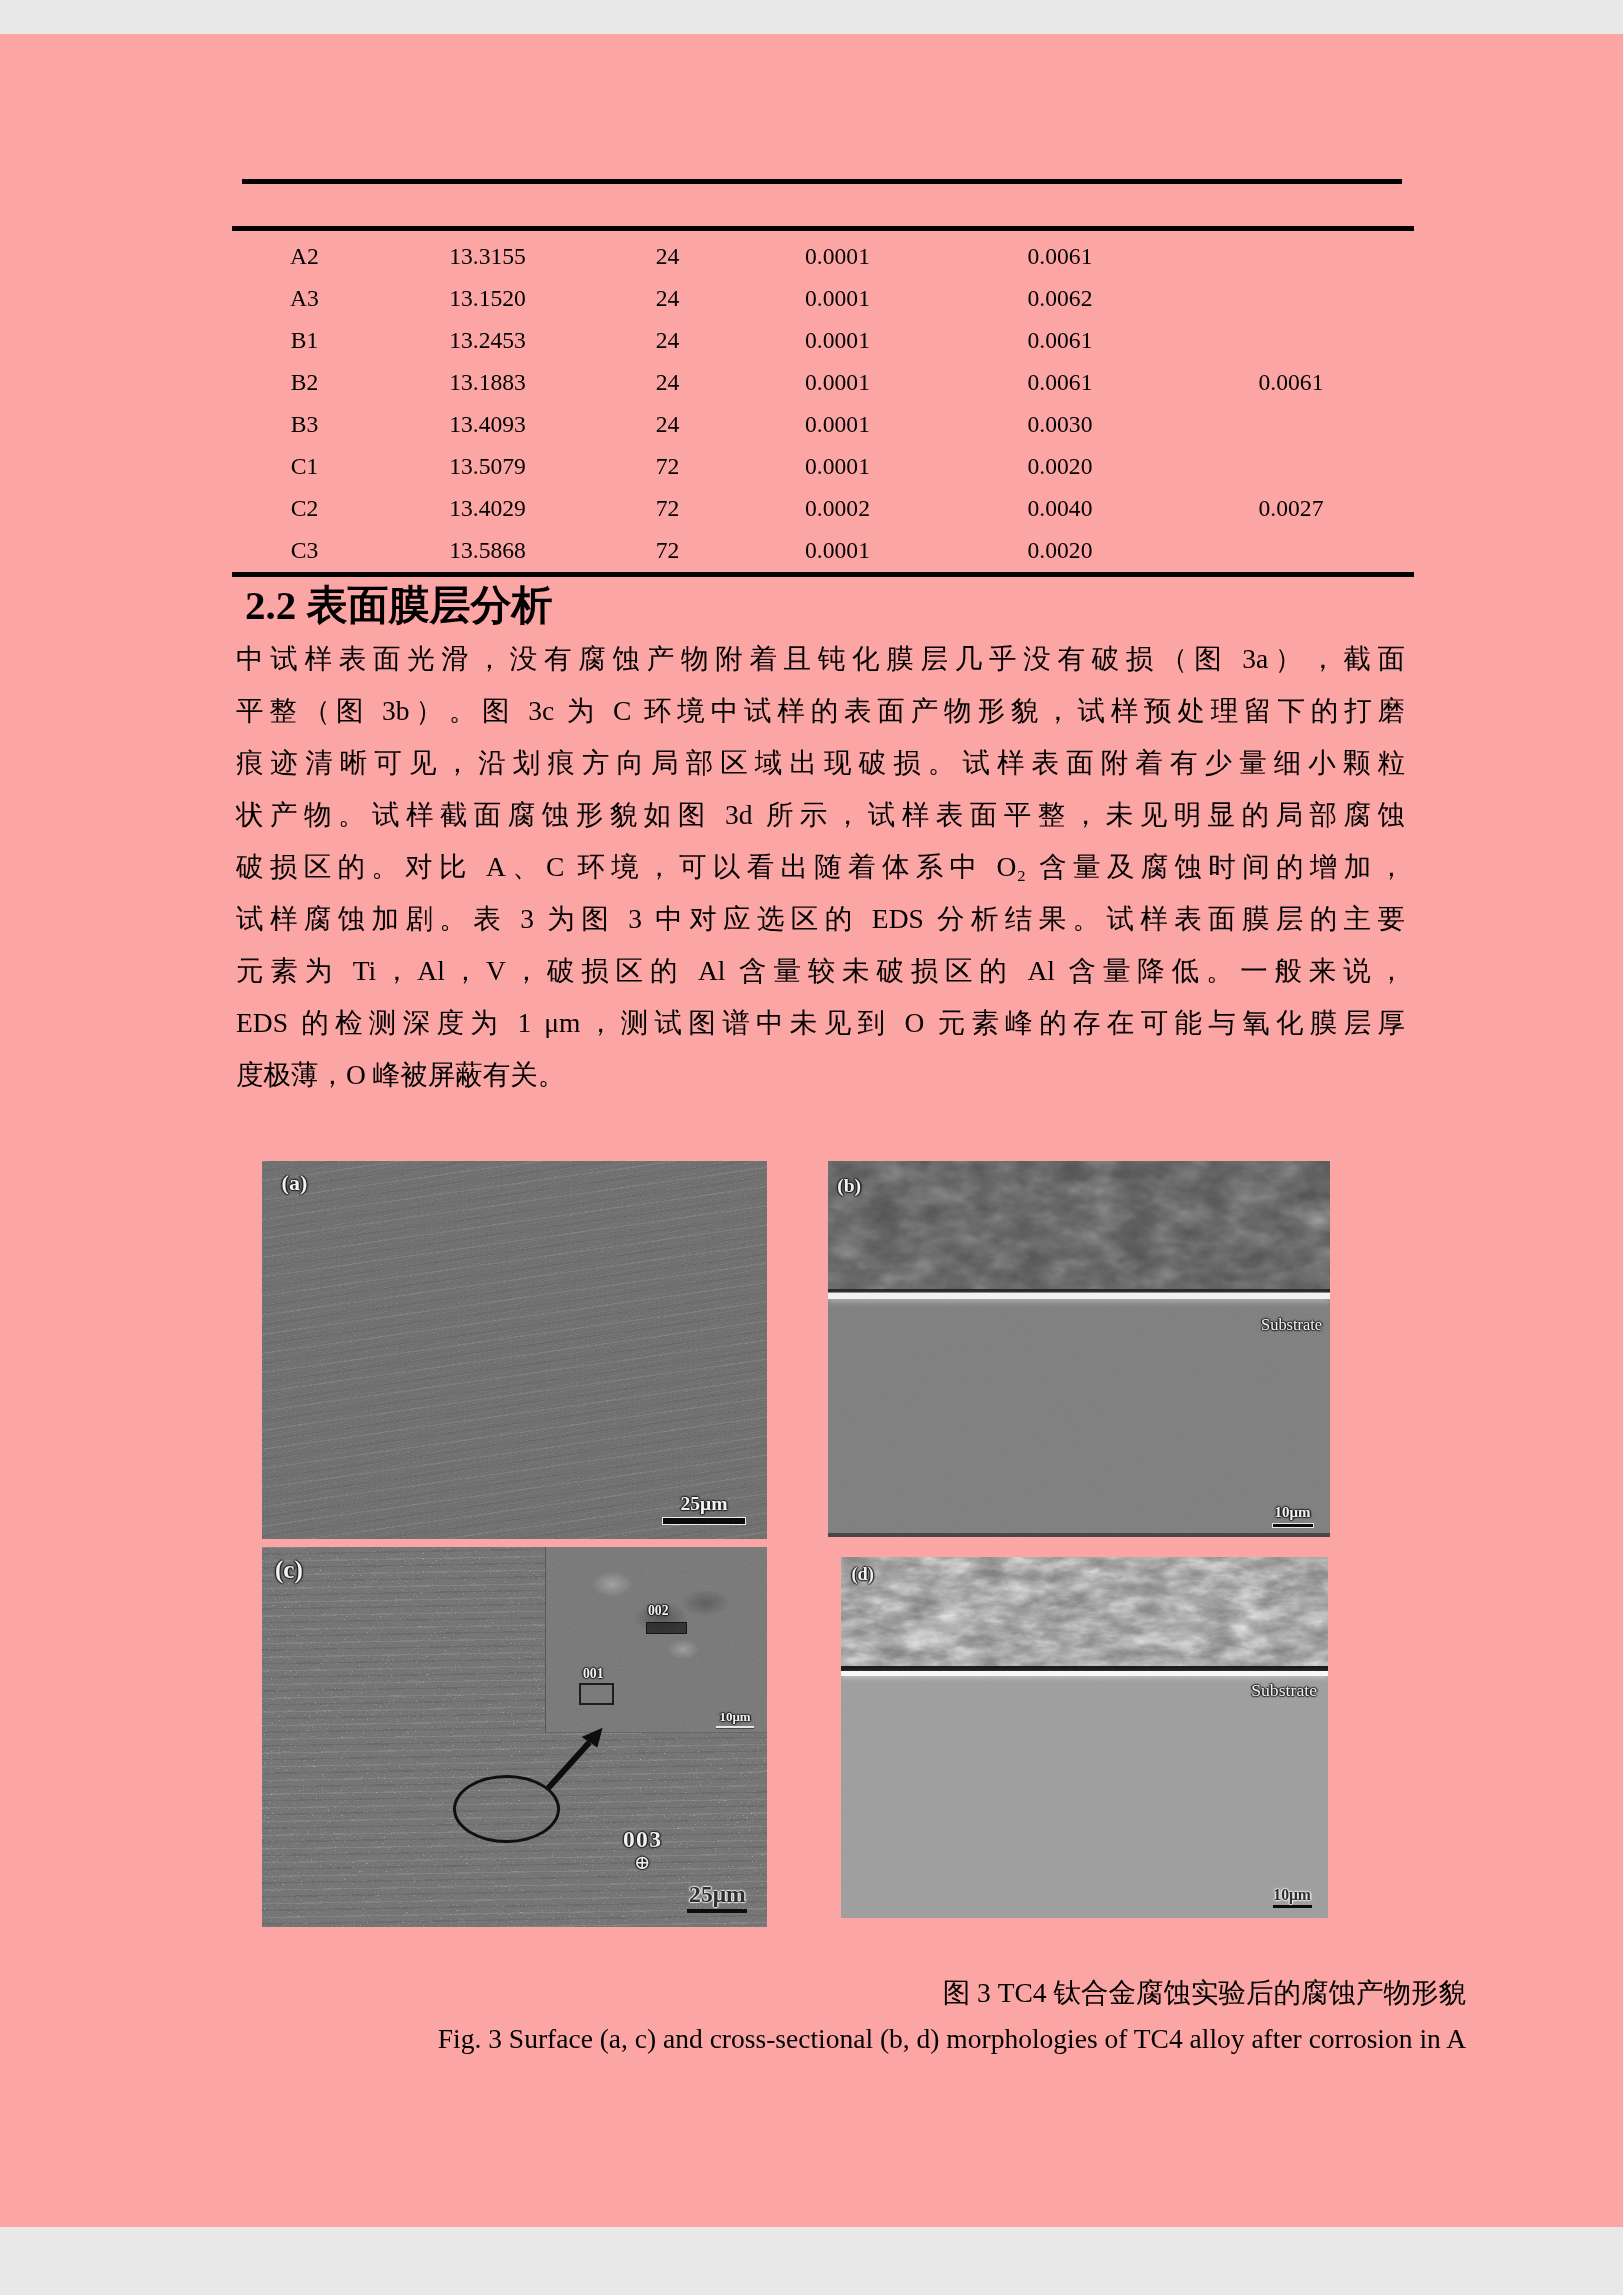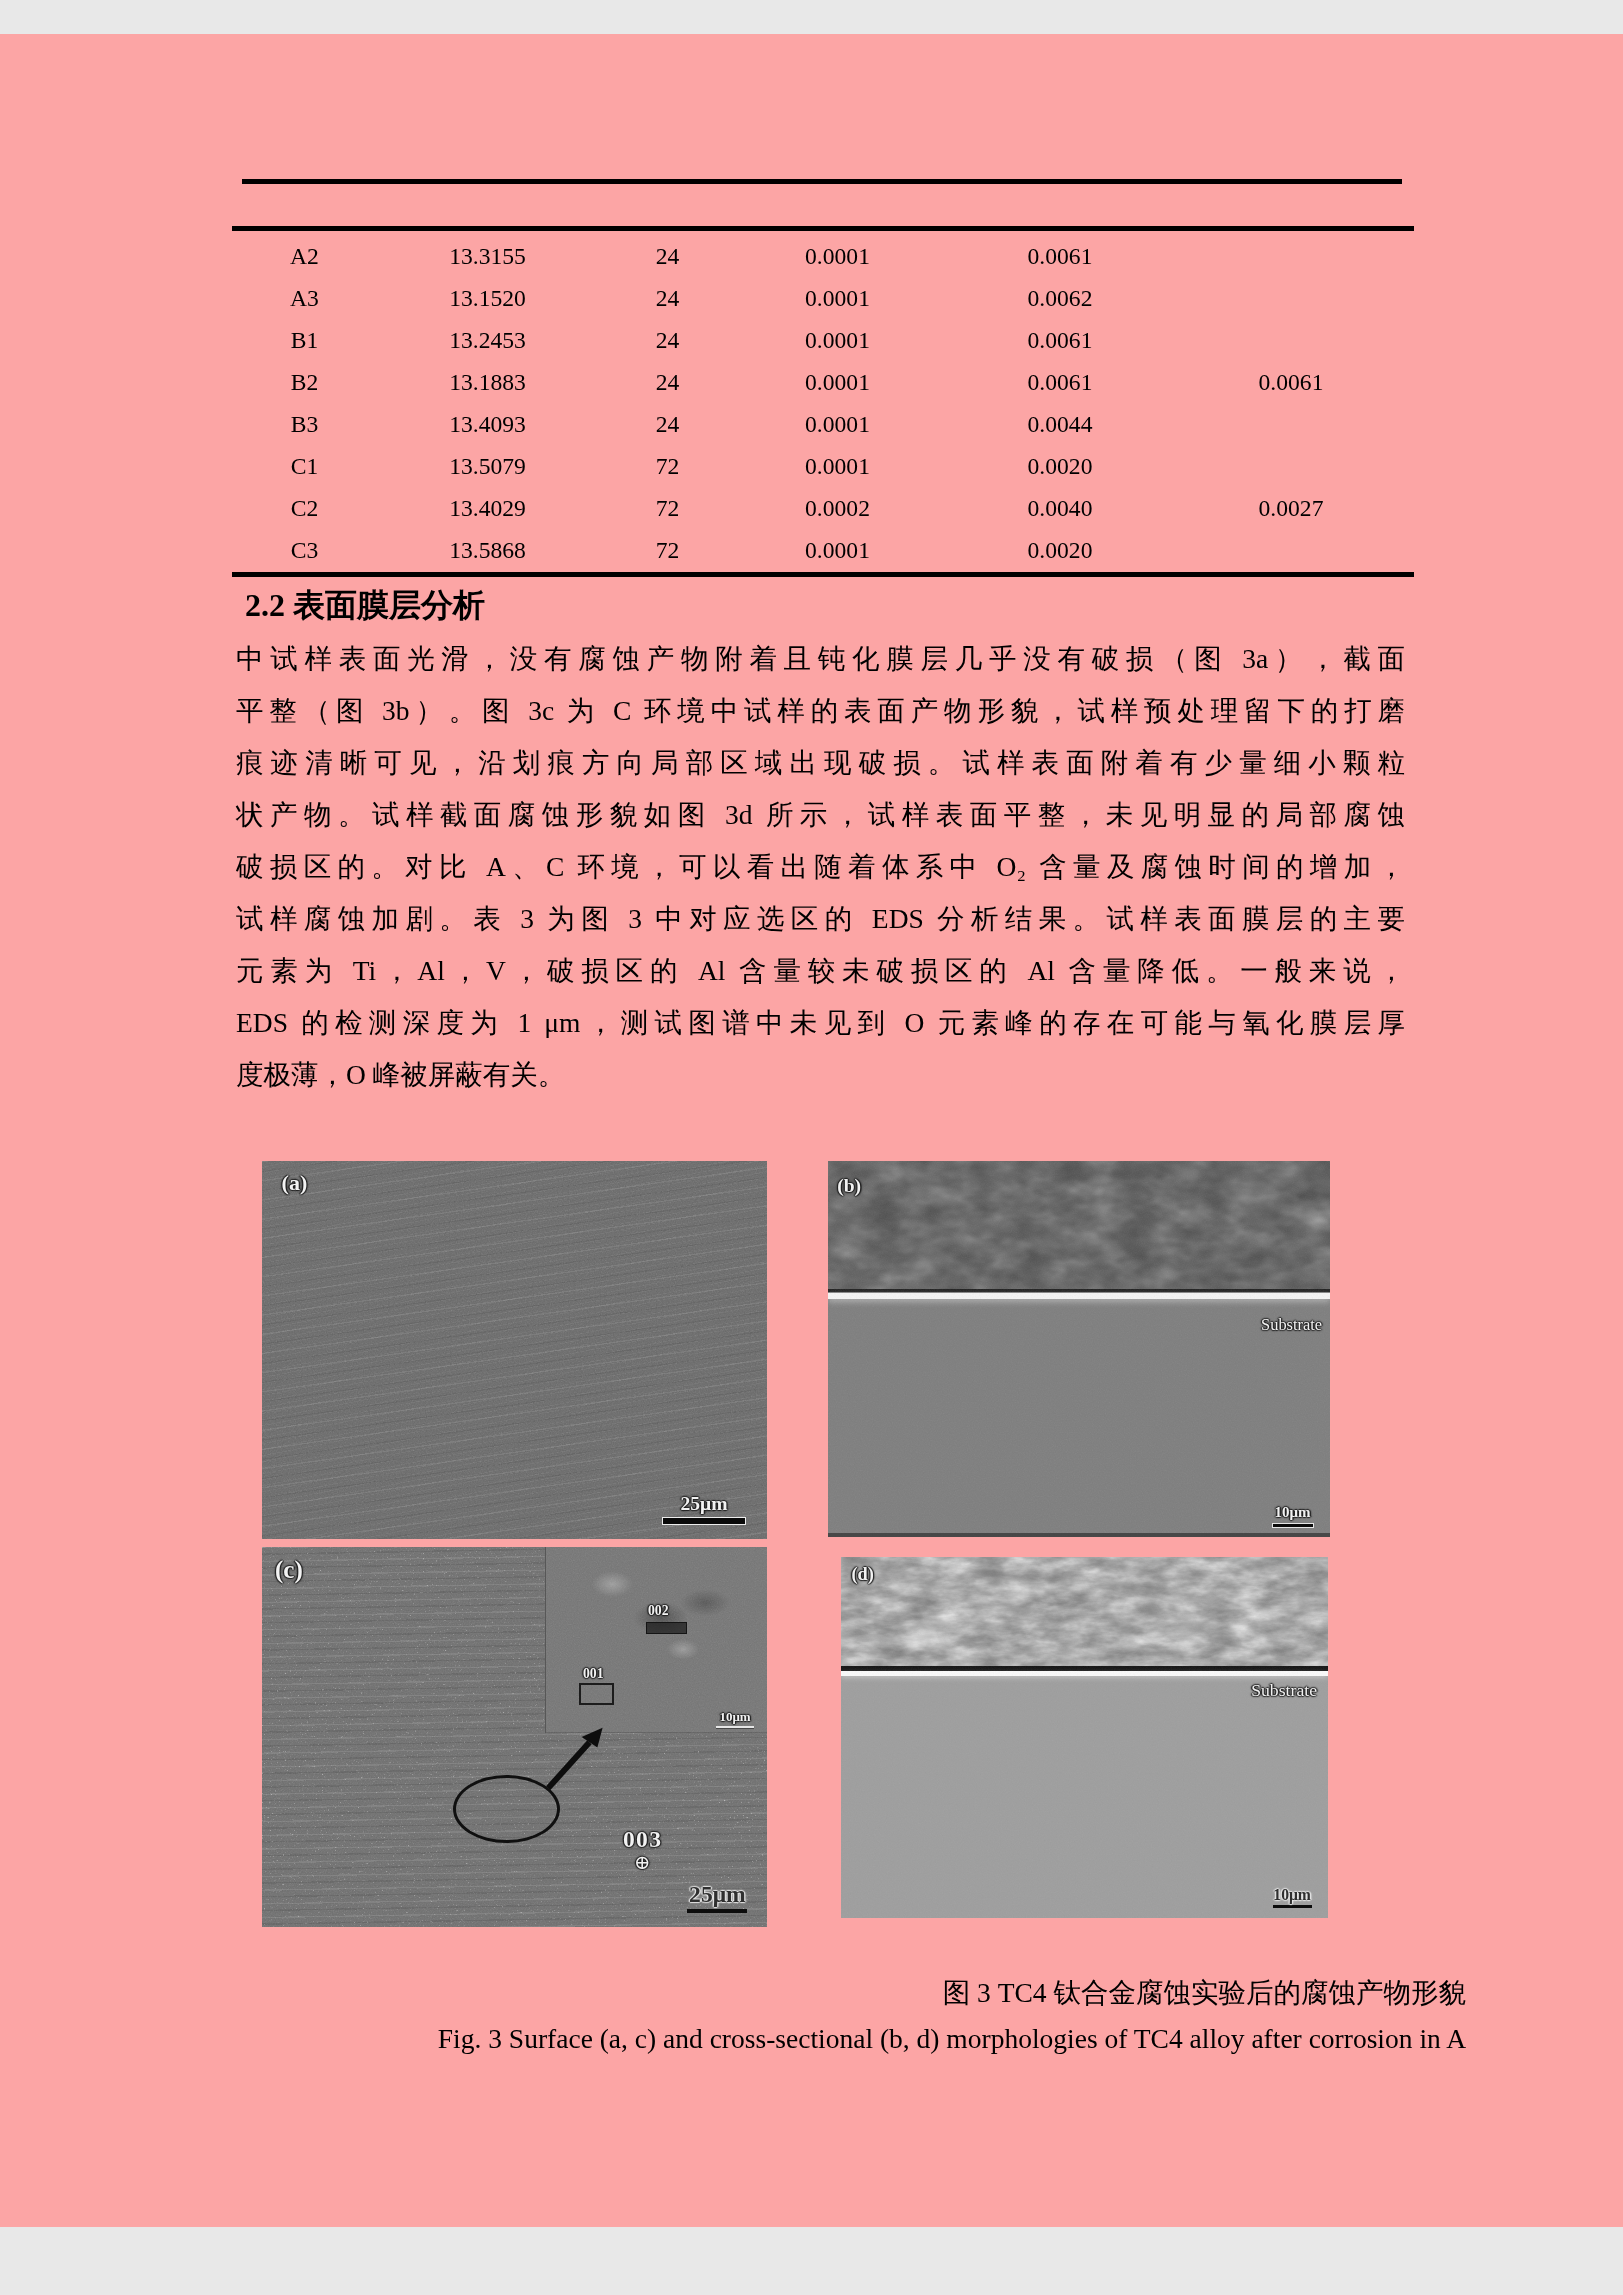--- a/index.html
+++ b/index.html
@@ -9,21 +9,21 @@
   #rule-top{left:242px;top:145px;width:1160px;height:4.6px;}
   #rule-mid{left:232px;top:192px;width:1182px;height:5.2px;}
   #rule-bottom{left:232px;top:538px;width:1182px;height:5.2px;}
 
   .data-table{position:absolute;left:236px;top:201px;width:1168px;display:grid;
               grid-template-columns:137px 229px 131px 209px 236px 226px;
               grid-auto-rows:42px;font-size:23.6px;}
   .trow{display:contents;}
   .cell{display:flex;align-items:center;justify-content:center;white-space:nowrap;}
 
-  #section-heading{position:absolute;left:245px;top:552px;margin:0;font-size:32px;font-weight:bold;line-height:39px;}
+  #section-heading{position:absolute;left:245px;top:552px;margin:0;font-size:41px;font-weight:bold;line-height:39px;}
 
   .para{position:absolute;left:236px;top:599px;width:1169px;font-size:27.5px;}
   .par-line{height:52px;line-height:52px;text-align:justify;text-align-last:justify;white-space:nowrap;}
   .par-line.first{text-indent:56px;}
   .par-line.last{text-align-last:left;}
 
   .panel{position:absolute;overflow:hidden;}
   .tex{position:absolute;inset:0;width:100%;height:100%;}
   #panel-a{left:262px;top:1127px;width:505px;height:378px;background:#686868;}
   .scratch-a{background:
@@ -143,21 +143,21 @@
     <div class="trow">
       <span class="cell">A3</span><span class="cell">13.1520</span><span class="cell">24</span><span class="cell">0.0001</span><span class="cell">0.0062</span><span class="cell"></span>
     </div>
     <div class="trow">
       <span class="cell">B1</span><span class="cell">13.2453</span><span class="cell">24</span><span class="cell">0.0001</span><span class="cell">0.0061</span><span class="cell"></span>
     </div>
     <div class="trow">
       <span class="cell">B2</span><span class="cell">13.1883</span><span class="cell">24</span><span class="cell">0.0001</span><span class="cell">0.0061</span><span class="cell">0.0061</span>
     </div>
     <div class="trow">
-      <span class="cell">B3</span><span class="cell">13.4093</span><span class="cell">24</span><span class="cell">0.0001</span><span class="cell">0.0044</span><span class="cell"></span>
+      <span class="cell">B3</span><span class="cell">13.4093</span><span class="cell">24</span><span class="cell">0.0001</span><span class="cell">0.0030</span><span class="cell"></span>
     </div>
     <div class="trow">
       <span class="cell">C1</span><span class="cell">13.5079</span><span class="cell">72</span><span class="cell">0.0001</span><span class="cell">0.0020</span><span class="cell"></span>
     </div>
     <div class="trow">
       <span class="cell">C2</span><span class="cell">13.4029</span><span class="cell">72</span><span class="cell">0.0002</span><span class="cell">0.0040</span><span class="cell">0.0027</span>
     </div>
     <div class="trow">
       <span class="cell">C3</span><span class="cell">13.5868</span><span class="cell">72</span><span class="cell">0.0001</span><span class="cell">0.0020</span><span class="cell"></span>
     </div>

